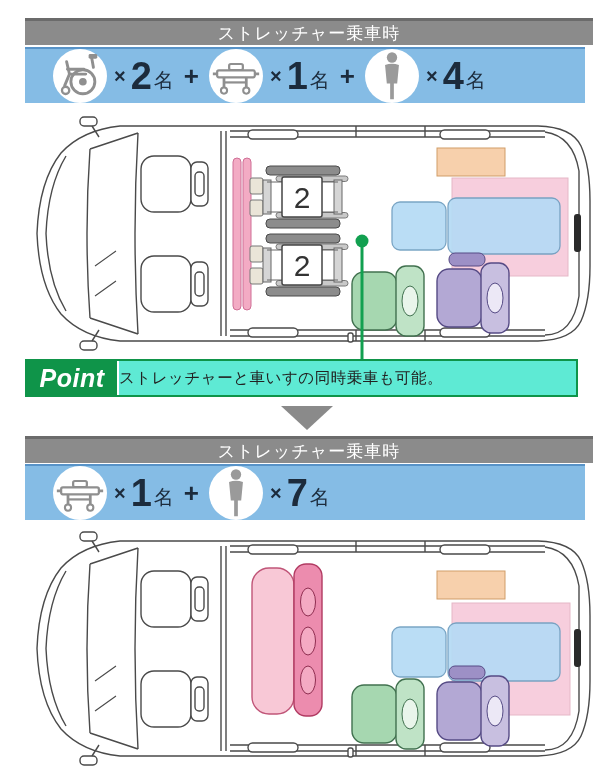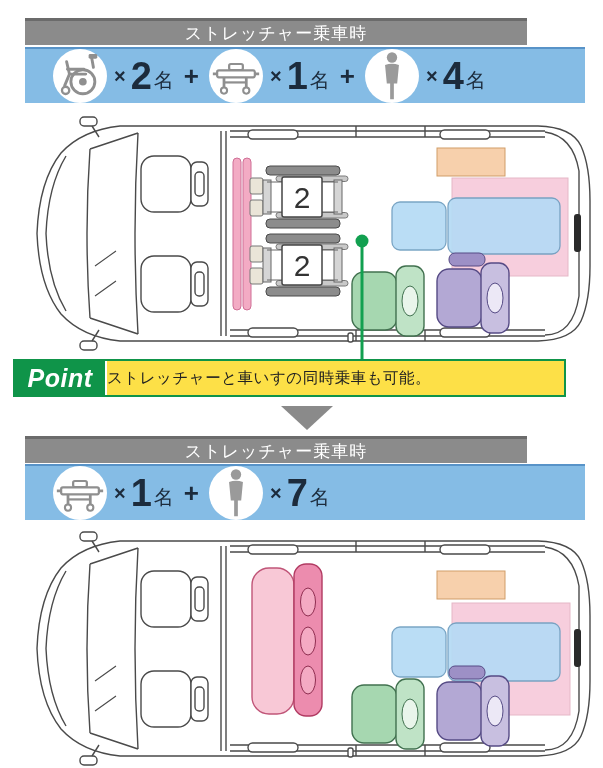--- a/index.html
+++ b/index.html
@@ -2,21 +2,21 @@
 <html><head>
 <meta charset="utf-8">
 <style>
   html,body{margin:0;padding:0;background:#fff;}
   .page{
     position:relative;width:603px;height:768px;background:#ffffff;overflow:hidden;
     font-family:"Liberation Sans","DejaVu Sans",sans-serif;
   }
   
   .header-bar{
-    position:absolute;left:25px;width:502px;height:24px;
+    position:absolute;left:25px;width:568px;height:24px;
     background:#8b8b8b;border-top:3px solid #6b6b6b;
     color:#ffffff;font-size:17px;letter-spacing:1px;
     display:flex;align-items:center;justify-content:center;
   }
   .hb1{top:18px;}
   .hb2{top:436px;}
   
   .cap-band{
     position:absolute;left:25px;width:560px;height:56px;
     background:#85bce5;border-top:2px solid #5893c8;
@@ -32,22 +32,22 @@
   .cap-times{font-size:20px;font-weight:bold;color:#1c2b3c;margin:0 5px 0 2px;}
   .cap-count{font-size:38px;font-weight:bold;color:#1c2b3c;line-height:1;}
   .cap-unit{font-size:20px;color:#1c2b3c;margin-left:2px;margin-top:8px;}
   .cap-plus{font-size:26px;font-weight:bold;color:#1c2b3c;margin:0 10px;}
   
   .van{position:absolute;left:0;width:603px;}
   .van1{top:116px;height:244px;}
   .van2{top:531px;height:237px;}
   
   .point-box{
-    position:absolute;left:13px;top:359px;width:553px;height:38px;
-    border:2px solid #0f9449;background:#fde047;
+    position:absolute;left:25px;top:359px;width:553px;height:38px;
+    border:2px solid #0f9449;background:#5eead4;
     display:flex;align-items:stretch;box-sizing:border-box;
   }
   .point-label{
     width:90px;background:#0f9449;color:#ffffff;
     font-size:25px;font-weight:bold;font-style:italic;
     display:flex;align-items:center;justify-content:center;
     border-right:2px solid #ffffff;flex:0 0 auto;letter-spacing:0.5px;
   }
   .point-text{
     flex:1;display:flex;align-items:center;

